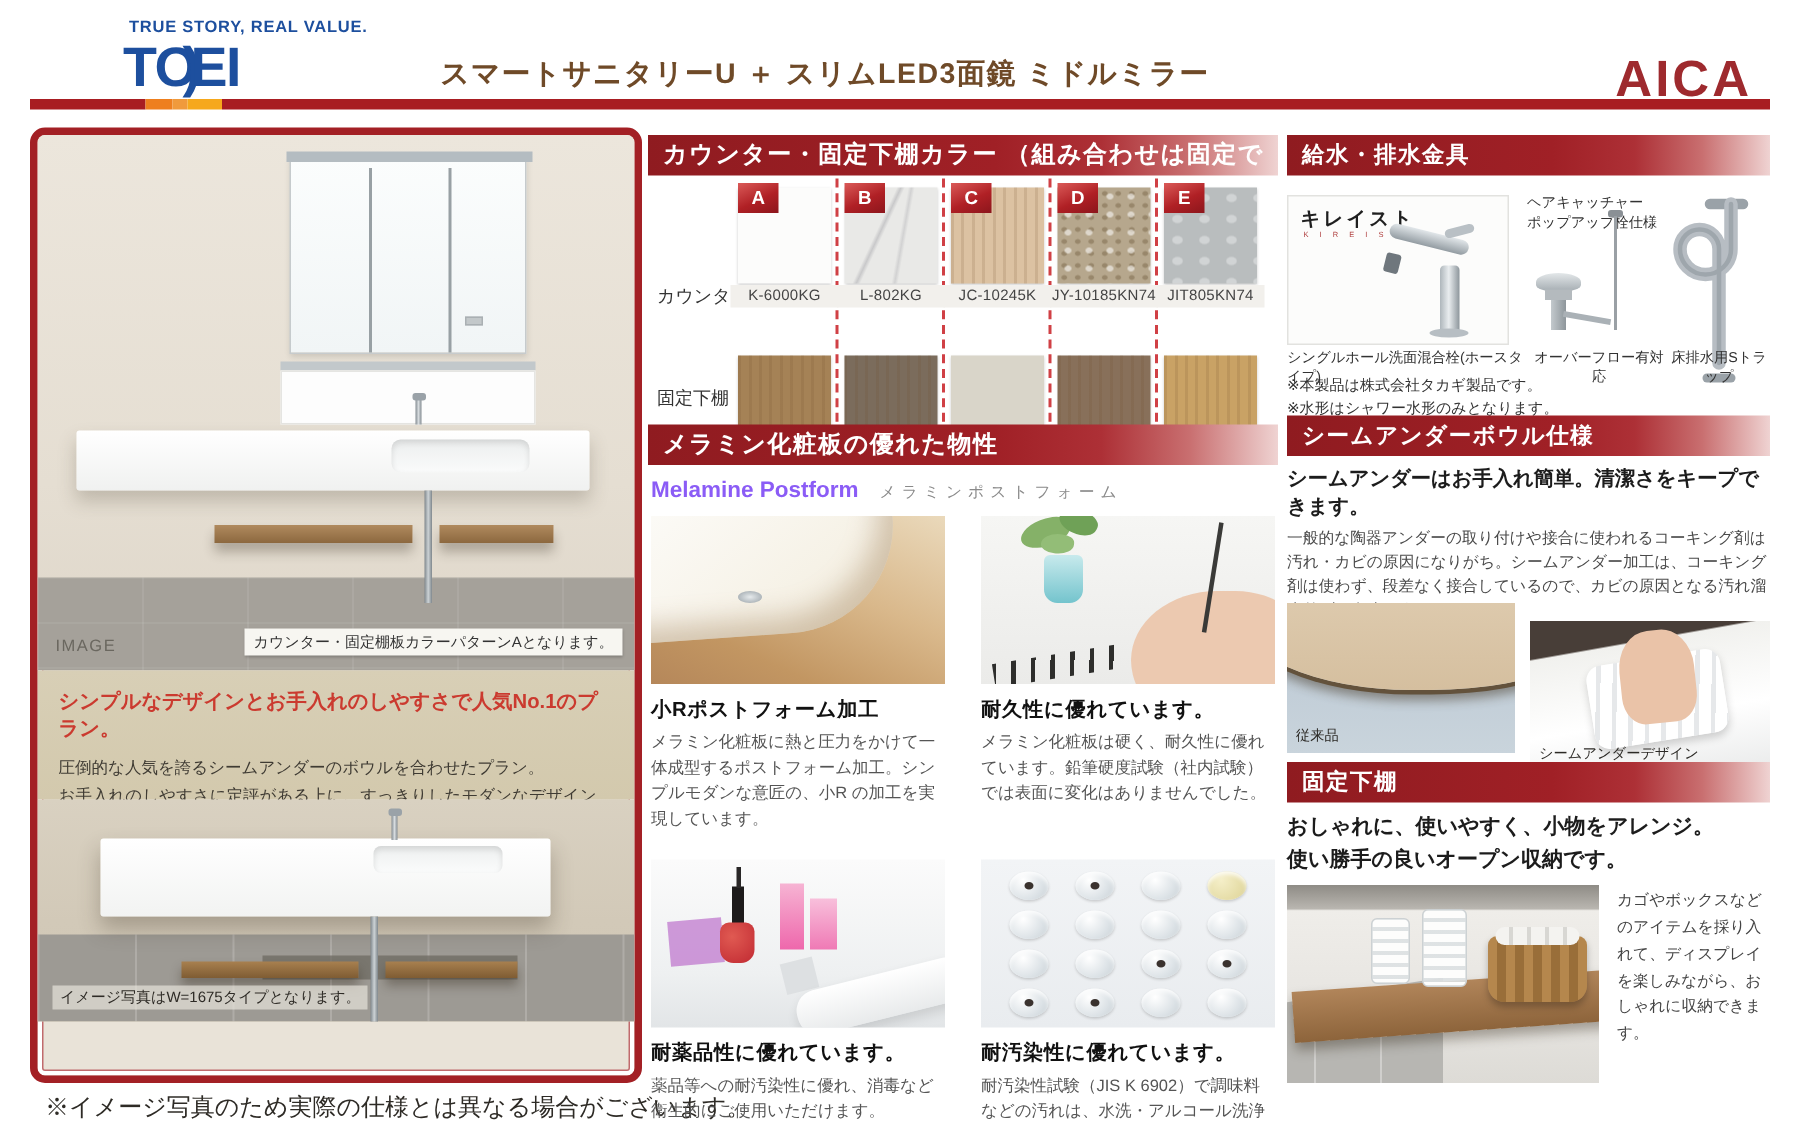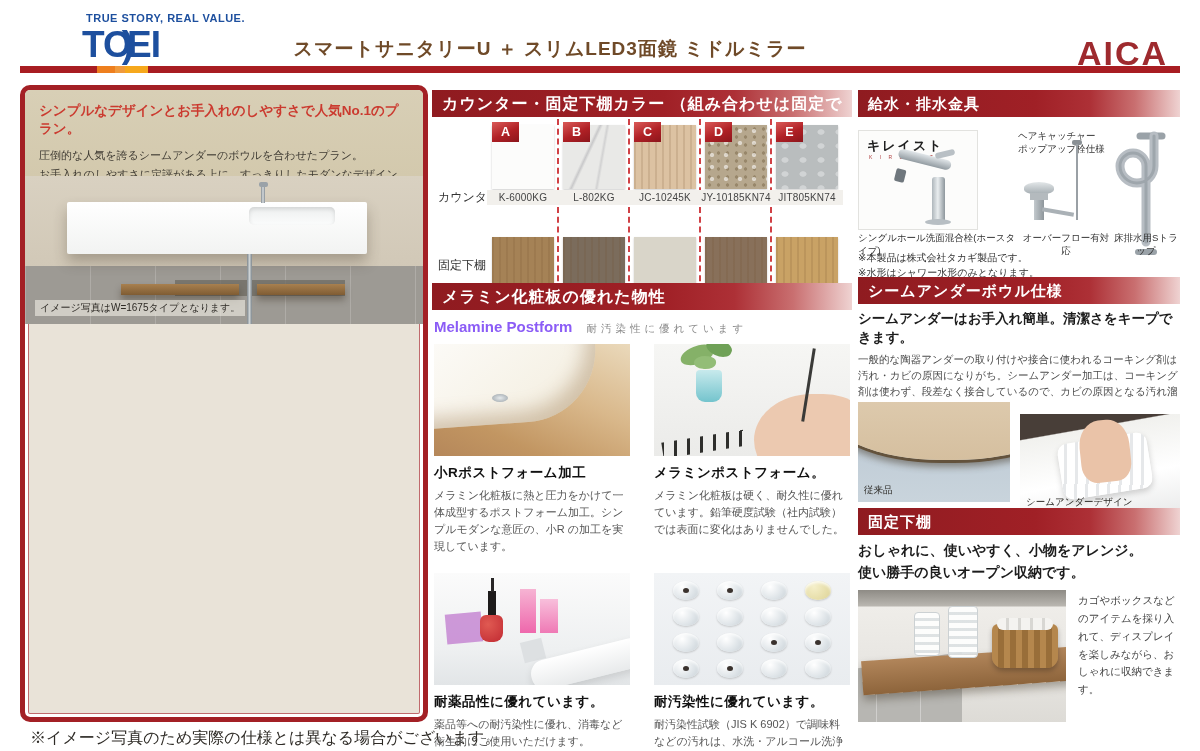--- a/index.html
+++ b/index.html
@@ -136,21 +136,21 @@
   .drop{width:26px;height:19px;border-radius:50%;align-self:center;justify-self:center;
         background:radial-gradient(circle at 35% 30%,#ffffff,#dde3e7 60%,#c7cfd4);
         box-shadow:inset 0 2px 3px rgba(255,255,255,.85),0 1px 2px rgba(0,0,0,.18);}
   .drop.d::after{content:"";display:block;width:6px;height:5px;border-radius:50%;background:#3a322e;margin:7px auto 0;}
   .drop.y{background:radial-gradient(circle at 35% 30%,#f5efc9,#e4dba4 70%,#d0c68c);}
 
   
   .right{position:absolute;left:858px;top:90px;width:322px;height:661px;}
   .right .banner{width:322px;font-size:15px;}
   .fixtures{position:absolute;left:0;top:40px;width:322px;height:100px;}
-  .kbox{position:absolute;left:0;top:0;width:120px;height:100px;background:#fcfcfb;border:1px solid #e2e2df;}
+  .kbox{position:absolute;left:0;top:0;width:148px;height:100px;background:#fcfcfb;border:1px solid #e2e2df;}
   .kbrand{position:absolute;left:8px;top:6px;font-size:13px;font-weight:bold;color:#1f1f1f;letter-spacing:2px;}
   .kbrand-sub{position:absolute;left:10px;top:23px;font-size:5px;color:#b04040;letter-spacing:3px;}
   .faucet-art{position:absolute;right:16px;bottom:6px;width:72px;height:70px;}
   .f-body{position:absolute;right:16px;bottom:0;width:13px;height:46px;border-radius:3px 3px 0 0;
           background:linear-gradient(90deg,#aeb6bb,#e9edef 45%,#8d969c);}
   .f-base{position:absolute;right:10px;bottom:-2px;width:26px;height:6px;border-radius:50%;background:#b7bec3;}
   .f-spout{position:absolute;right:10px;top:8px;width:54px;height:10px;border-radius:6px;transform:rotate(14deg);
            transform-origin:right center;background:linear-gradient(#e2e7ea,#939ca2);}
   .f-tip{position:absolute;left:2px;top:20px;width:10px;height:13px;background:#6f777d;border-radius:2px;}
   .f-handle{position:absolute;right:6px;top:-2px;width:20px;height:6px;border-radius:3px;background:#b9c0c5;transform:rotate(-14deg);}
@@ -212,20 +212,40 @@
   <div class="aica-logo">AICA</div>
   <div class="divider">
     <div class="s1"></div>
     <div class="s2"></div>
     <div class="s3"></div>
     <div class="s4"></div>
     <div class="s5"></div>
   </div>
 
   <div class="left-panel">
+    <div class="photo1">
+      <div class="floor1"></div>
+      <div class="mirror-cab">
+        <div class="mirror-top"></div>
+        <div class="mdoor md1"></div>
+        <div class="mdoor md2"></div>
+        <div class="mtag"></div>
+      </div>
+      <div class="underbar"></div>
+      <div class="backpanel"></div>
+      <div class="faucet-s f1"></div>
+      <div class="counter1">
+        <div class="basin1"></div>
+      </div>
+      <div class="pipe1"></div>
+      <div class="shelf1a"></div>
+      <div class="shelf1b"></div>
+      <div class="img-label">IMAGE</div>
+      <div class="img-badge">カウンター・固定棚板カラーパターンAとなります。</div>
+    </div>
     <div class="lp-text">
       <div class="lp-head">シンプルなデザインとお手入れのしやすさで人気No.1のプラン。</div>
       <div class="lp-body">
         <div>圧倒的な人気を誇るシームアンダーのボウルを合わせたプラン。</div>
         <div>お手入れのしやすさに定評がある上に、すっきりしたモダンなデザインは、アイカのNo.1スタンダード。</div>
       </div>
     </div>
     <div class="photo2">
       <div class="floor2"></div>
       <div class="mat2"></div>
@@ -297,21 +317,21 @@
       </div>
       <div class="sw-col sw-r2 c4">
         <div class="sw tex-v" style="background-color: rgb(201, 162, 101);"></div>
         <div class="sw-code">JC-10025K</div>
       </div>
     </div>
 
     <div class="banner banner2">メラミン化粧板の優れた物性</div>
     <div class="subtitle">
       <span class="sub-en">Melamine Postform</span>
-      <span class="sub-jp">耐汚染性に優れています</span>
+      <span class="sub-jp">メラミンポストフォーム</span>
     </div>
 
     <div class="features">
       <div class="feat">
         <div class="fimg postform">
           <div class="bowl"></div>
           <div class="drain"></div>
         </div>
         <div class="feat-title">小Rポストフォーム加工</div>
         <div class="feat-body">メラミン化粧板に熱と圧力をかけて一体成型するポストフォーム加工。シンプルモダンな意匠の、小R の加工を実現しています。</div>
@@ -319,21 +339,21 @@
       <div class="feat">
         <div class="fimg pencil">
           <div class="leaf lf1"></div>
           <div class="leaf lf2"></div>
           <div class="leaf lf3"></div>
           <div class="vase"></div>
           <div class="pens"></div>
           <div class="hand1"></div>
           <div class="stick"></div>
         </div>
-        <div class="feat-title">メラミンポストフォーム。</div>
+        <div class="feat-title">耐久性に優れています。</div>
         <div class="feat-body">メラミン化粧板は硬く、耐久性に優れています。鉛筆硬度試験（社内試験）では表面に変化はありませんでした。</div>
       </div>
       <div class="feat">
         <div class="fimg polish">
           <div class="purple"></div>
           <div class="pink1"></div>
           <div class="pink2"></div>
           <div class="redcap"></div>
           <div class="brush"></div>
           <div class="redb"></div>

